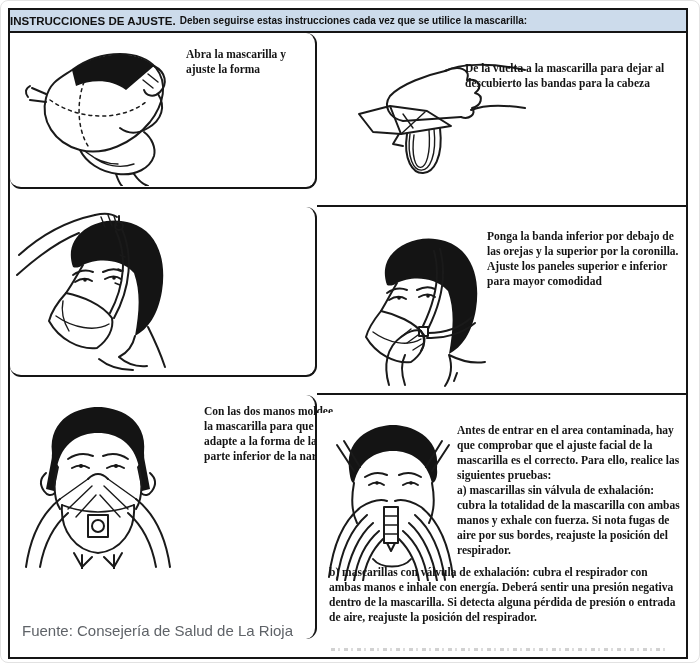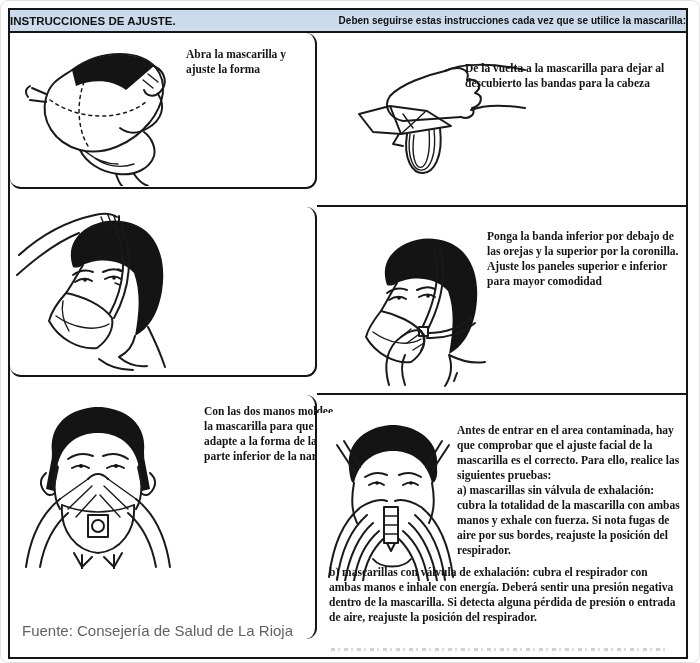--- a/index.html
+++ b/index.html
@@ -7,21 +7,21 @@
     width:700px;height:663px;position:relative;background:#ffffff;
     font-family:"Liberation Sans",sans-serif;overflow:hidden;
   }
   .frame{position:absolute;inset:0;border:1px solid #e2e2e2;border-radius:8px;pointer-events:none;}
   .sheet{
     position:absolute;left:8px;top:8px;width:676px;background:#fff;
     border:2px solid #151515;box-sizing:content-box;
   }
   .hdr{
     height:21px;background:#ccdbeb;border-bottom:2px solid #151515;
-    display:flex;align-items:center;justify-content:space-between;white-space:nowrap;
+    display:flex;align-items:center;justify-content:flex-start;white-space:nowrap;
   }
   .hdr .lead{font-weight:700;font-size:11.5px;color:#111;}
   .hdr .rest{font-weight:700;font-size:10px;color:#111;margin-left:4px;}
   .row{display:flex;}
   .cell{position:relative;box-sizing:border-box;background:#fff;}
   .cl{width:307px;border-right:2px solid #151515;border-radius:11px;}
   .cr{flex:1;margin-top:18px;}
   .r1{height:156px;border-bottom:2px solid #151515;}
   .r2{height:170px;border-bottom:2px solid #151515;}
   .r3{height:244px;}

